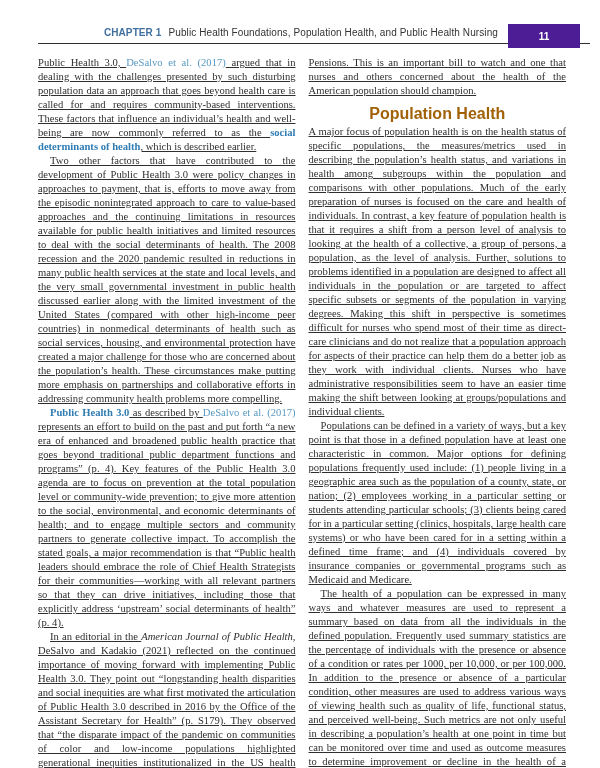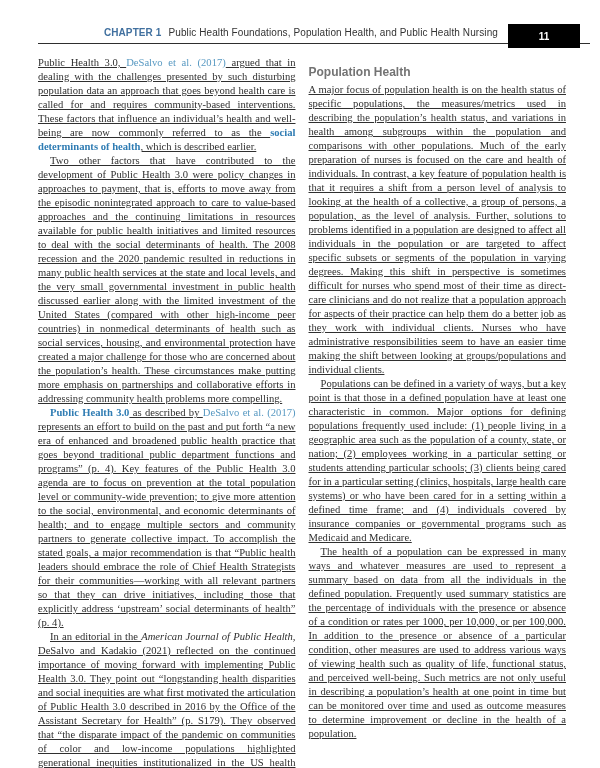--- a/index.html
+++ b/index.html
@@ -39,21 +39,21 @@
   .chapter-label{
     font-weight:bold;
     color:#41709f;
     margin-right:7px;
   }
   .running-title{color:#333333;}
   .page-number-badge{
     position:absolute;
     top:0;right:10px;
     width:72px;height:24px;
-    background:#000000;
+    background:#4c1d95;
     color:#ffffff;
     font-family:"Liberation Sans", sans-serif;
     font-size:10px;font-weight:bold;
     display:flex;align-items:center;justify-content:center;
   }
   
   .columns{
     position:absolute;
     top:56px;left:38px;
     width:528px;
@@ -69,25 +69,25 @@
     -webkit-hyphens:auto;
   }
   .para{margin:0;}
   .para.indent{text-indent:12px;}
   .seg-text{color:#2f2f2f;text-decoration:underline;}
   .seg-link{color:#5899c2;}
   .seg-boldlink{color:#2f7cb3;font-weight:bold;}
   .seg-italic{font-style:italic;margin-top:31px;}
   .section-heading{
     font-family:"Liberation Sans", sans-serif;
-    font-size:12px;
+    font-size:16px;
     font-weight:bold;
-    color:#737373;
+    color:#a16207;
     margin:9px 0 4px 0;
-    text-align:left;
+    text-align:center;
   }
 </style>
 </head>
 <body>
 
 <div class="page">
 
   <div class="page-header">
     <div class="header-rule"></div>
     <div class="header-text">
@@ -97,20 +97,21 @@
   </div>
 
   <div class="columns">
     <div class="col" id="left-col">
         <p class="para"><span class="seg-text">Public Health 3.0, </span><span class="seg-link">DeSalvo et al. (2017)</span><span class="seg-text"> argued that in dealing with the challenges presented by such disturbing population data an approach that goes beyond health care is called for and requires community-based interventions. These factors that influence an individual’s health and well-being are now commonly referred to as the </span><span class="seg-boldlink">social determinants of health</span><span class="seg-text">, which is described earlier.</span></p>
         <p class="para indent"><span class="seg-text">Two other factors that have contributed to the development of Public Health 3.0 were policy changes in approaches to payment, that is, efforts to move away from the episodic nonintegrated approach to care to value-based approaches and the continuing limitations in resources available for public health initiatives and limited resources to deal with the social determinants of health. The 2008 recession and the 2020 pandemic resulted in reductions in many public health services at the state and local levels, and the very small governmental investment in public health discussed earlier along with the limited investment of the United States (compared with other high-income peer countries) in nonmedical determinants of health such as social services, housing, and environmental protection have created a major challenge for those who are concerned about the population’s health. These circumstances make putting more emphasis on partnerships and collaborative efforts in addressing community health problems more compelling.</span></p>
         <p class="para indent"><span class="seg-boldlink">Public Health 3.0</span><span class="seg-text"> as described by </span><span class="seg-link">DeSalvo et al. (2017)</span><span class="seg-text"> represents an effort to build on the past and put forth “a new era of enhanced and broadened public health practice that goes beyond traditional public department functions and programs” (p. 4). Key features of the Public Health 3.0 agenda are to focus on prevention at the total population level or community-wide prevention; to give more attention to the social, environmental, and economic determinants of health; and to engage multiple sectors and community partners to generate collective impact. To accomplish the stated goals, a major recommendation is that “Public health leaders should embrace the role of Chief Health Strategists for their communities—working with all relevant partners so that they can drive initiatives, including those that explicitly address ‘upstream’ social determinants of health” (p. 4).</span></p>
         <p class="para indent"><span class="seg-text">In an editorial in the </span><span class="seg-italic">American Journal of Public Health,</span><span class="seg-text"> DeSalvo and Kadakio (2021) reflected on the continued importance of moving forward with implementing Public Health 3.0. They point out “longstanding health disparities and social inequities are what first motivated the articulation of Public Health 3.0 described in 2016 by the Office of the Assistant Secretary for Health” (p. S179). They observed that “the disparate impact of the pandemic on communities of color and low-income populations highlighted generational inequities institutionalized in the US health system and broader society” (p. S179). They mentioned that the experience of the pandemic increased awareness by many of the vital importance of governmental public health organizations and the long-standing need for flexible and sustainable funding. A bill to strengthen funding for public health, Senate Bill S674 Public Health Infrastructure Saves Lives Act, was introduced in the Senate in March 2021. To date, no congressional action on the bill has been taken other than to refer it to the Subcommittee on Health, Education, Labor, and</span></p>
       </div>
     <div class="col" id="right-col">
+        <p class="para"><span class="seg-text">Pensions. This is an important bill to watch and one that nurses and others concerned about the health of the American population should champion.</span></p>
         <h2 class="section-heading">Population Health</h2>
         <p class="para"><span class="seg-text">A major focus of population health is on the health status of specific populations, the measures/metrics used in describing the population’s health status, and variations in health among subgroups within the population and comparisons with other populations. Much of the early preparation of nurses is focused on the care and health of individuals. In contrast, a key feature of population health is that it requires a shift from a person level of analysis to looking at the health of a collective, a group of persons, a population, as the level of analysis. Further, solutions to problems identified in a population are designed to affect all individuals in the population or are targeted to affect specific subsets or segments of the population in varying degrees. Making this shift in perspective is sometimes difficult for nurses who spend most of their time as direct-care clinicians and do not realize that a population approach for aspects of their practice can help them do a better job as they work with individual clients. Nurses who have administrative responsibilities seem to have an easier time making the shift between looking at groups/populations and individual clients.</span></p>
         <p class="para indent"><span class="seg-text">Populations can be defined in a variety of ways, but a key point is that those in a defined population have at least one characteristic in common. Major options for defining populations frequently used include: (1) people living in a geographic area such as the population of a county, state, or nation; (2) employees working in a particular setting or students attending particular schools; (3) clients being cared for in a particular setting (clinics, hospitals, large health care systems) or who have been cared for in a setting within a defined time frame; and (4) individuals covered by insurance companies or governmental programs such as Medicaid and Medicare.</span></p>
         <p class="para indent"><span class="seg-text">The health of a population can be expressed in many ways and whatever measures are used to represent a summary based on data from all the individuals in the defined population. Frequently used summary statistics are the percentage of individuals with the presence or absence of a condition or rates per 1000, per 10,000, or per 100,000. In addition to the presence or absence of a particular condition, other measures are used to address various ways of viewing health such as quality of life, functional status, and perceived well-being. Such metrics are not only useful in describing a population’s health at one point in time but can be monitored over time and used as outcome measures to determine improvement or decline in the health of a population.</span></p>
       </div>
   </div>
 
 </div>
 
 </body></html>

